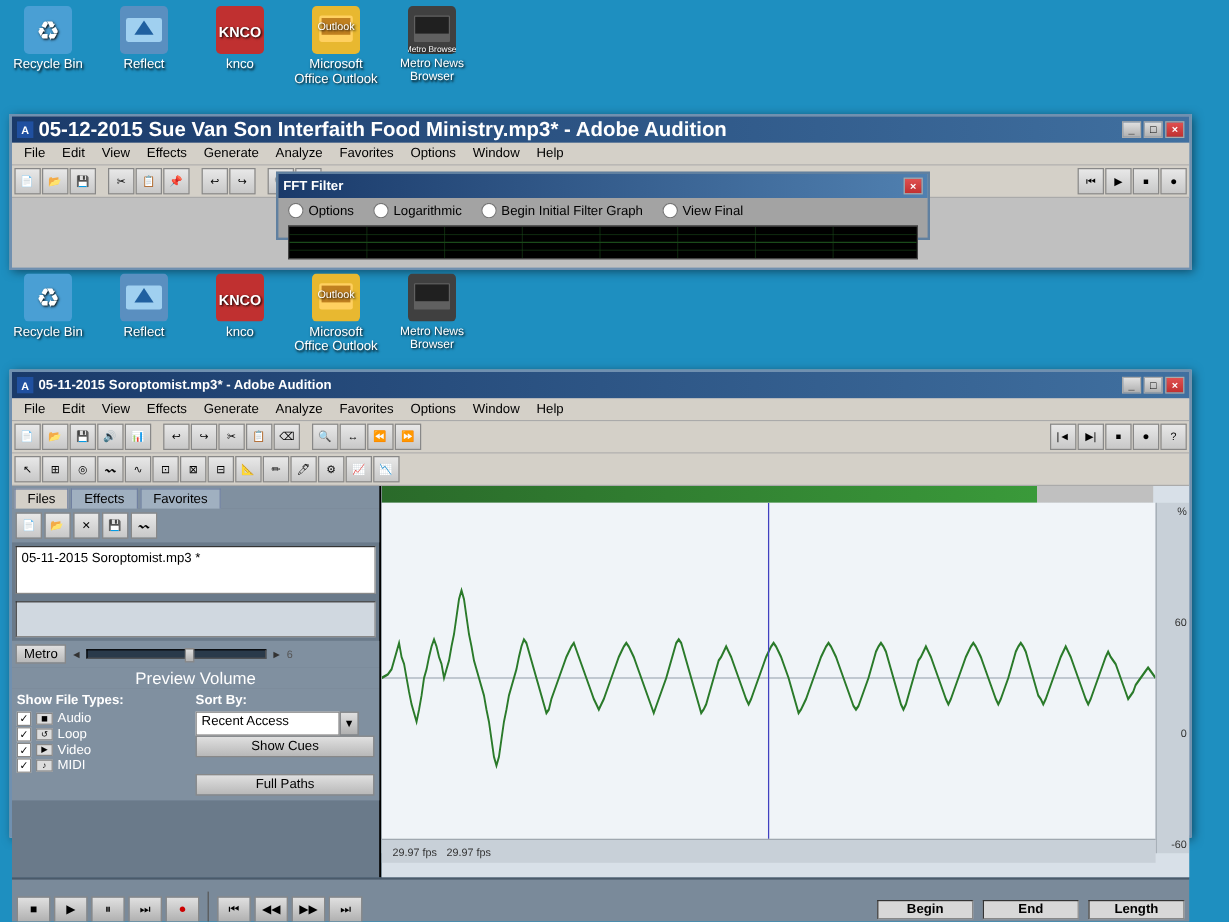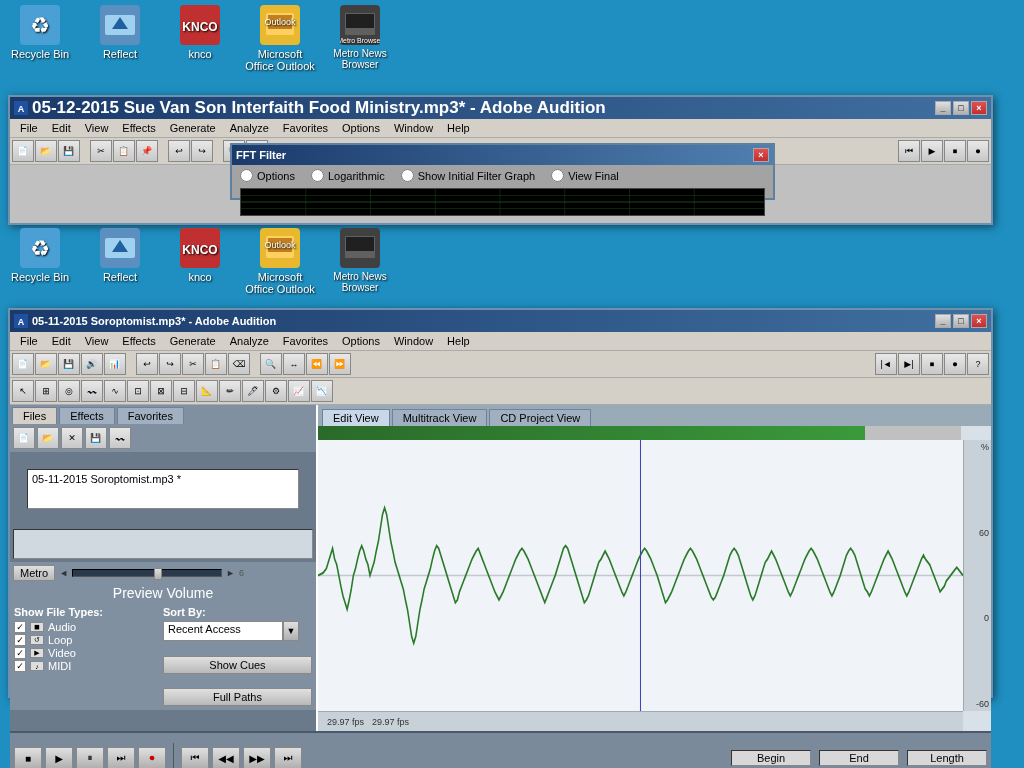--- a/index.html
+++ b/index.html
@@ -194,21 +194,21 @@
     .audition-body {
       display: flex;
       flex-direction: row;
       height: calc(100% - 60px);
     }
 
     
     .left-panel {
       width: 308px;
       background: #6a7a8a;
-      border-right: 2px solid #ffffff;
+      border-right: 2px solid #000000;
       display: flex;
       flex-direction: column;
     }
     .panel-tabs {
       display: flex;
       background: #8090a0;
       padding: 2px 2px 0;
       gap: 2px;
     }
     .panel-tab {
@@ -226,21 +226,21 @@
 
     .file-toolbar {
       display: flex;
       align-items: center;
       padding: 3px;
       background: #8090a0;
       gap: 2px;
     }
     .file-list-area {
       background: #fff;
-      margin: 17px;
+      margin: 3px;
       padding: 2px;
       min-height: 40px;
       border: 1px inset #888;
     }
     .file-list-item {
       font-size: 11px;
       padding: 1px 2px;
       color: #000;
     }
     .file-empty-area {
@@ -399,21 +399,21 @@
       display: flex;
       flex-direction: column;
       justify-content: space-between;
       align-items: flex-end;
       padding: 2px 2px;
       font-size: 9px;
       color: #333;
     }
     .timescale {
       position: absolute;
-      bottom: 0;
+      bottom: 12px;
       left: 0;
       right: 28px;
       height: 20px;
       background: #c8d0d8;
       border-top: 1px solid #a0a8b0;
       display: flex;
       align-items: center;
       padding: 0 5px;
       font-size: 9px;
       color: #333;
@@ -573,21 +573,21 @@
     <div class="radio-group">
       <input type="radio" name="fft-mode" style="">
       <span>Options</span>
     </div>
     <div class="radio-group">
       <input type="radio" name="fft-mode" style="">
       <span>Logarithmic</span>
     </div>
     <div class="radio-group">
       <input type="radio" name="fft-view" style="">
-      <span>Show Initial Filter Graph</span>
+      <span>Begin Initial Filter Graph</span>
     </div>
     <div class="radio-group">
       <input type="radio" name="fft-view" style="">
       <span>View Final</span>
     </div>
   </div>
   <div class="fft-graph">
     <svg class="fft-graph-lines" viewBox="0 0 525 28" preserveAspectRatio="none">
 
       <line x1="0" y1="14" x2="525" y2="14" stroke="#1a4a1a" stroke-width="1"></line>
@@ -781,36 +781,31 @@
             <span style="color:#fff;font-size:11px;">Video</span>
           </div>
           <div class="file-type-row">
             <div class="checkbox">✓</div>
             <div class="file-type-icon">♪</div>
             <span style="color:#fff;font-size:11px;">MIDI</span>
           </div>
         </div>
         <div style="flex:1;">
           <div style="color:#fff;font-size:11px;font-weight:bold;margin-bottom:3px;">Sort By:</div>
-          <div style="display:flex;margin-bottom:15px;">
+          <div style="display:flex;margin-bottom:0;">
             <div class="sort-select">Recent Access</div>
             <div class="sort-arrow">▼</div>
           </div>
           <button class="action-btn" style="width:100%;margin-bottom:14px;">Show Cues</button>
           <button class="action-btn" style="width:100%;">Full Paths</button>
         </div>
       </div>
     </div>
 
     <div class="right-panel">
-      <div class="view-tabs">
-        <div class="view-tab active">Edit View</div>
-        <div class="view-tab">Multitrack View</div>
-        <div class="view-tab">CD Project View</div>
-      </div>
       <div class="waveform-area">
 
         <div class="waveform-progress-bar"></div>
 
         <div class="waveform-canvas">
           <svg class="waveform-svg" viewBox="0 0 620 200" preserveAspectRatio="none">
             <rect width="620" height="200" fill="#f0f4f8"></rect>
 
             <line x1="0" y1="100" x2="620" y2="100" stroke="#c0c8d0" stroke-width="1"></line>
 
@@ -874,19 +869,19 @@
     <div class="transport-btn">▶</div>
     <div class="transport-btn">⏸</div>
     <div class="transport-btn">⏭</div>
     <div class="transport-btn" style="color:#c00;">⏺</div>
     <div style="width:1px;height:30px;background:#555;margin:0 4px;"></div>
     <div class="transport-btn">⏮</div>
     <div class="transport-btn">◀◀</div>
     <div class="transport-btn">▶▶</div>
     <div class="transport-btn">⏭</div>
 
-    <div style="margin-left:auto;display:flex;gap:8px;align-items:flex-end;">
+    <div style="margin-left:auto;display:flex;gap:8px;align-items:flex-end;font-weight:bold;">
       <div class="status-section">Begin</div>
       <div class="status-section">End</div>
       <div class="status-section">Length</div>
     </div>
   </div>
 </div>
 
 </body></html>

